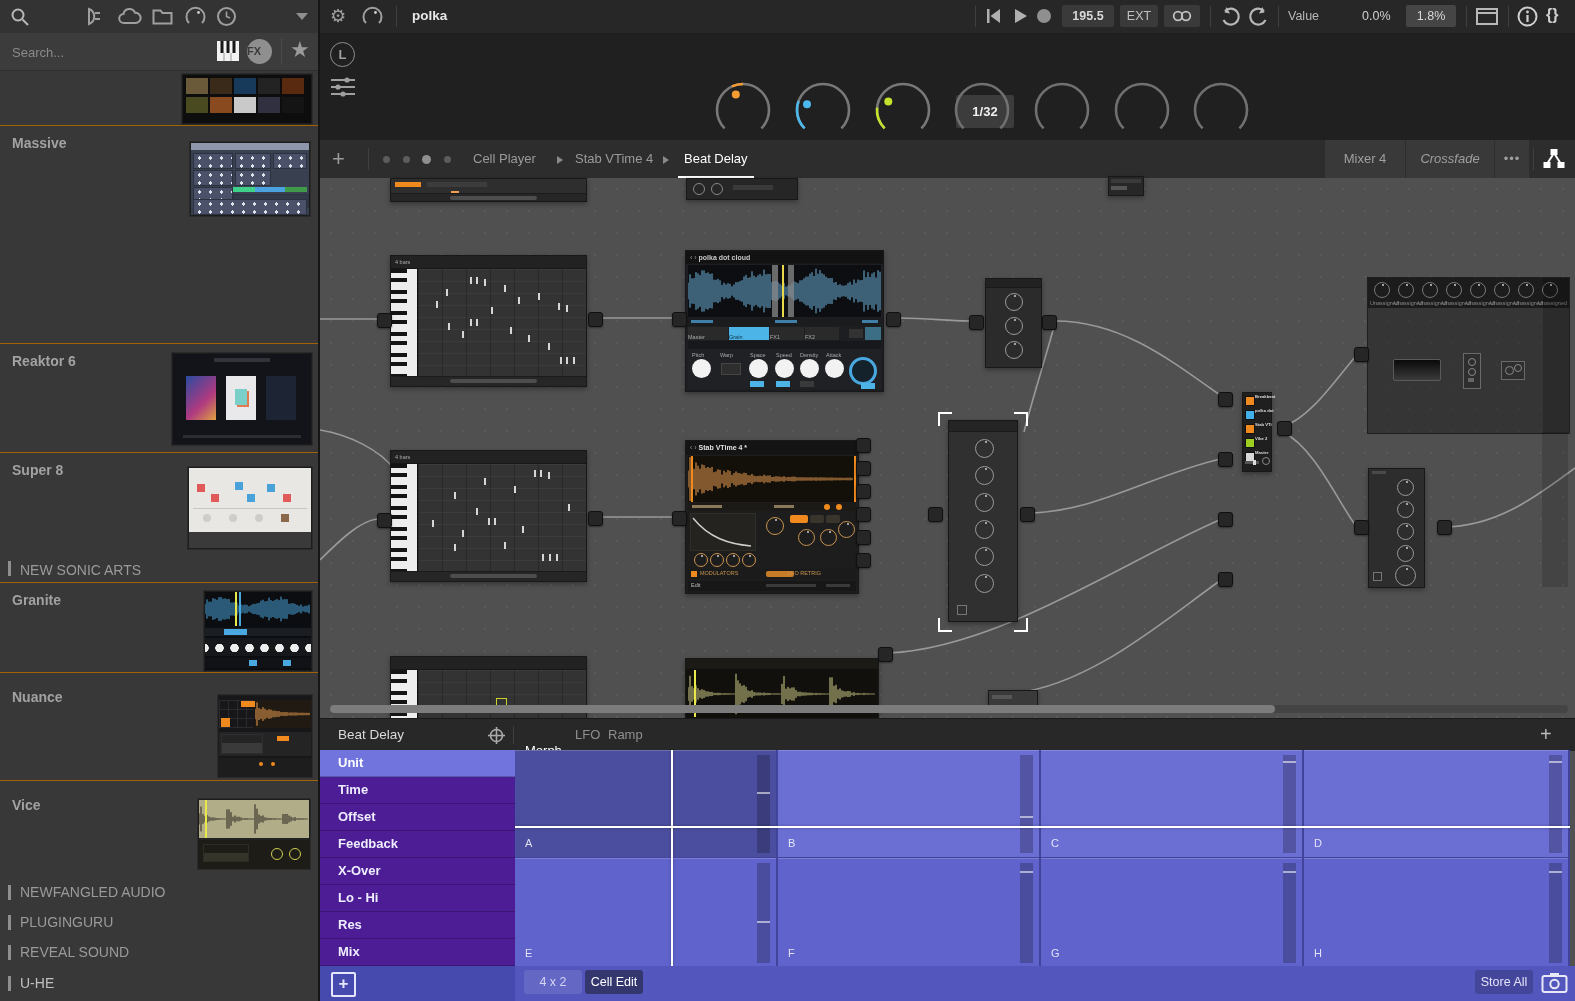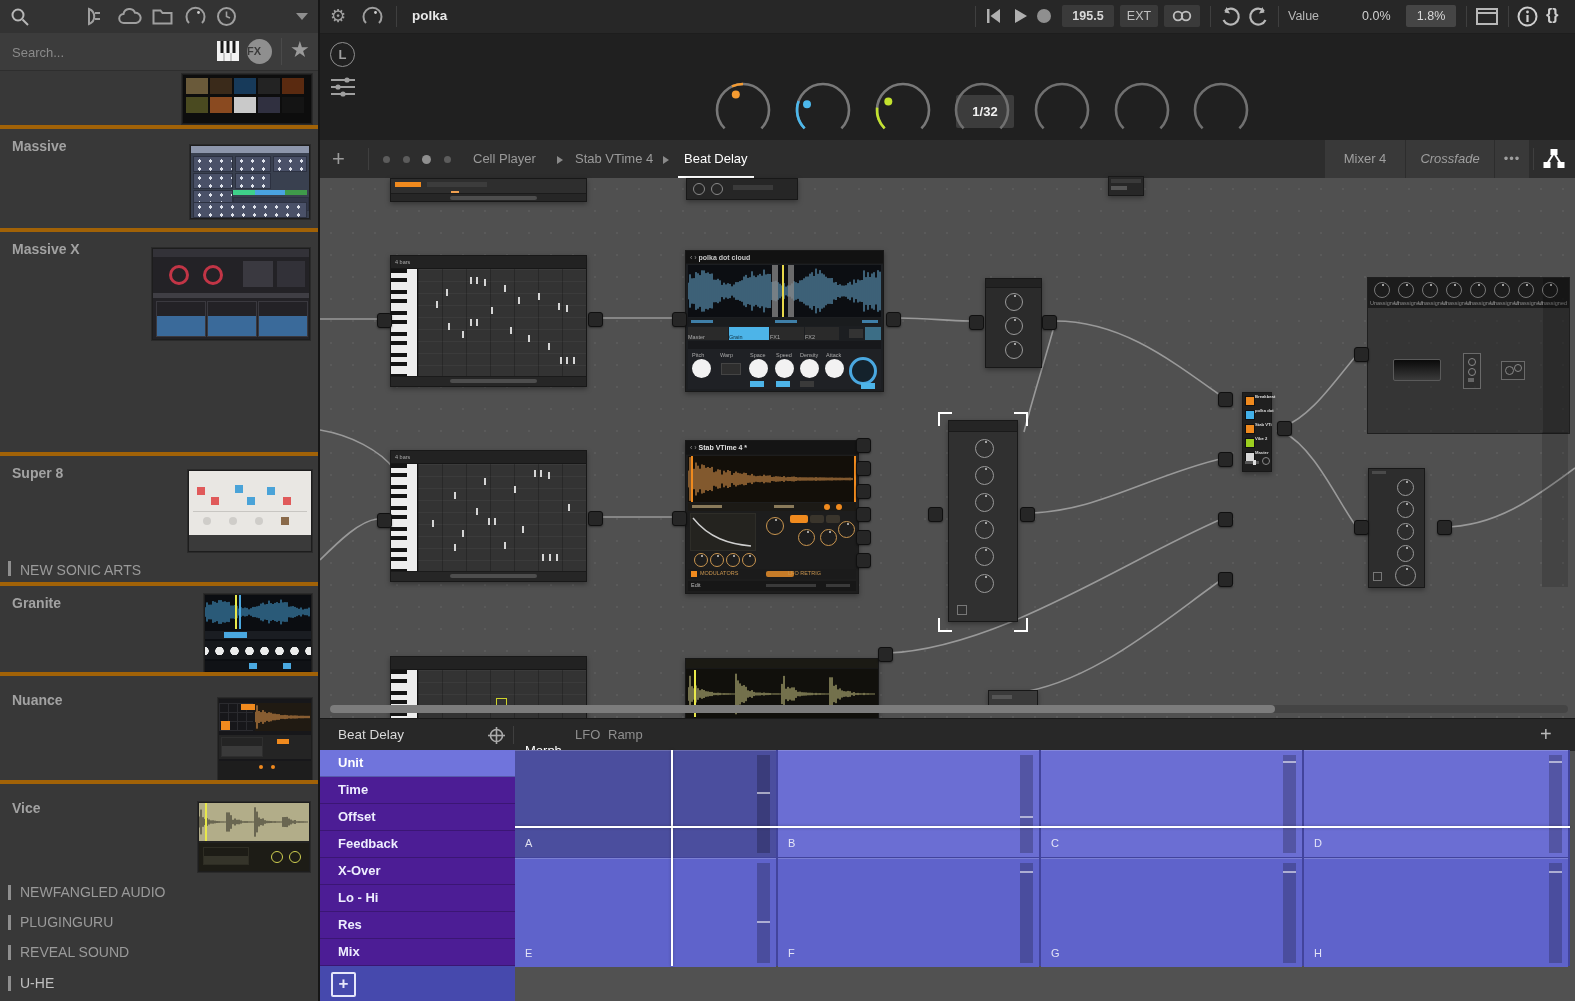--- a/index.html
+++ b/index.html
@@ -8,21 +8,21 @@
        -webkit-font-smoothing:antialiased;}
   .abs{position:absolute;}
   
   #sidebar{left:0;top:0;width:318px;height:1001px;background:#383838;border-right:2px solid #161616;}
   #sb-toolbar{left:0;top:0;width:318px;height:33px;background:#333;border-bottom:1px solid #2a2a2a;}
   #sb-search{left:0;top:33px;width:318px;height:37px;background:#3c3c3c;border-bottom:1px solid #2e2e2e;}
   #sb-search input{position:absolute;left:10px;top:6px;width:190px;height:24px;background:transparent;border:none;outline:none;
       color:#cfcfcf;font-size:13px;font-family:inherit;}
   #sb-search input::placeholder{color:#8a8a8a;}
   .ticon{color:#9f9f9f;}
-  .sb-item{position:absolute;left:0;width:318px;border-top:4px solid #a16207;}
+  .sb-item{position:absolute;left:0;width:318px;border-top:1px solid #a16207;}
   .sb-label{position:absolute;left:12px;top:9px;color:#a2a2a2;font-size:14px;font-weight:bold;}
   .vendor{position:absolute;left:10px;color:#9a9a9a;font-size:14px;}
   .vendor::before{content:'';position:absolute;left:-2px;top:1px;width:3px;height:15px;background:#8f8f8f;}
   .vendor span{padding-left:10px;}
   .thumb{position:absolute;border:1px solid #1d1d1d;box-shadow:0 0 0 1px rgba(0,0,0,.25);overflow:hidden;background:#222;}
   
   .th-tiles{background:#0d0d0d;}
   .th-tiles .tile{position:absolute;width:22px;height:16px;}
   .th-massive{background:#39404f;}
   .th-massive .hdr{position:absolute;left:0;top:0;right:0;height:7px;background:#8d96ab;}
@@ -206,32 +206,28 @@
         <div class="pnl dots" style="left:44px;top:10px;width:34px;height:14px;"></div>
         <div class="pnl dots" style="left:82px;top:10px;width:32px;height:14px;"></div>
         <div class="pnl dots" style="left:2px;top:27px;width:38px;height:14px;"></div>
         <div class="pnl dots" style="left:44px;top:27px;width:34px;height:14px;"></div>
         <div class="seq" style="left:42px;top:44px;width:74px;height:5px;"></div>
         <div class="pnl" style="left:42px;top:51px;width:74px;height:12px;background:#33384a;"></div>
         <div class="pnl dots" style="left:2px;top:44px;width:38px;height:19px;"></div>
         <div class="pnl dots" style="left:2px;top:56px;width:112px;height:14px;"></div>
       </div>
     </div>
-    <div class="sb-item" style="top:228px;height:115px;">
-      <div class="sb-label">Massive X</div>
-      <div class="thumb th-massivex" style="left:152px;top:16px;width:156px;height:90px;">
-        <div class="band" style="left:0;top:0;width:156px;height:8px;"></div>
-        <div class="ring" style="left:16px;top:16px;width:14px;height:14px;"></div>
-        <div class="ring" style="left:50px;top:16px;width:14px;height:14px;"></div>
-        <div class="band" style="left:90px;top:12px;width:30px;height:26px;background:#3a3940;"></div>
-        <div class="band" style="left:124px;top:12px;width:28px;height:26px;background:#323138;"></div>
-        <div class="band" style="left:0;top:44px;width:156px;height:5px;background:#3f3e44;"></div>
-        <div class="env" style="left:3px;top:52px;width:48px;height:34px;"></div>
-        <div class="env" style="left:54px;top:52px;width:48px;height:34px;"></div>
-        <div class="env" style="left:105px;top:52px;width:48px;height:34px;"></div>
+    <div class="sb-item" style="top:343px;height:109px;">
+      <div class="sb-label">Reaktor 6</div>
+      <div class="thumb th-reaktor" style="left:172px;top:9px;width:138px;height:90px;">
+        <div style="position:absolute;left:30%;top:4px;width:40%;height:4px;background:#33333b;"></div>
+        <div class="tl1" style="left:13px;top:22px;width:30px;height:44px;"></div>
+        <div class="tl2" style="left:53px;top:22px;width:30px;height:44px;"></div>
+        <div class="tl3" style="left:93px;top:22px;width:30px;height:44px;"></div>
+        <div style="position:absolute;left:10px;bottom:6px;width:118px;height:3px;background:#2c2c34;"></div>
       </div>
     </div>
     <div class="sb-item" style="top:452px;height:108px;">
       <div class="sb-label">Super 8</div>
       <div class="thumb th-super8" style="left:188px;top:14px;width:122px;height:80px;">
         <div class="sq" style="left:8px;top:16px;background:#e05a5a;"></div>
           <div class="sq" style="left:22px;top:26px;background:#e05a5a;"></div>
         <div class="sq" style="left:46px;top:14px;background:#4aa3d8;"></div>
           <div class="sq" style="left:58px;top:26px;background:#4aa3d8;"></div>
         <div class="sq" style="left:78px;top:16px;background:#4aa3d8;"></div>
@@ -838,14 +834,24 @@
       <div class="fader" style="--h:8%;"></div>
       <div class="clabel">H</div>
     </div>
     <div id="xline" style="left:156px;top:0;height:216px;"></div>
     <div id="yline" style="left:0;top:76px;width:1055px;"></div>
   </div>
 
   <div id="bp-foot-l" class="abs">
     <div id="addparam">+</div>
   </div>
+  <div id="bp-foot-r" class="abs">
+    <div class="pbtn" style="left:9px;width:58px;background:rgba(255,255,255,.1);color:#d5d6f2;">4 x 2</div>
+    <div class="pbtn" style="left:70px;width:58px;background:#34366e;color:#fff;">Cell Edit</div>
+    <div class="pbtn" style="left:960px;width:58px;background:rgba(0,0,0,.18);color:#e2e2f8;">Store All</div>
+    <svg class="ic abs" style="left:1026px;top:6px" width="27" height="22" viewBox="0 0 27 22">
+      <rect x="1.5" y="4" width="24" height="16" rx="2" fill="none" stroke="#e8e8f8" stroke-width="2"></rect>
+      <rect x="9" y="1" width="9" height="4" fill="#e8e8f8"></rect>
+      <circle cx="13.5" cy="12" r="4.2" fill="none" stroke="#e8e8f8" stroke-width="2"></circle>
+    </svg>
+  </div>
 
 </div>
 
 </body></html>

